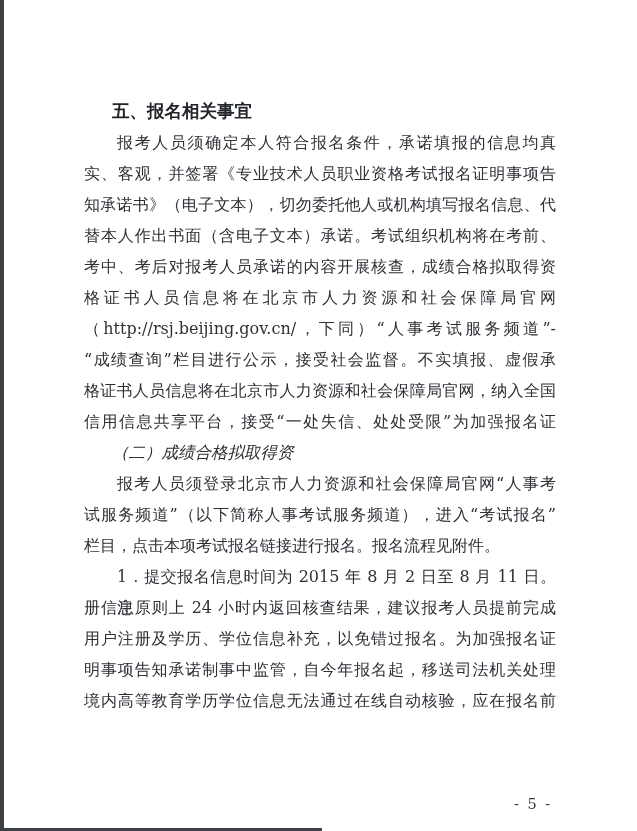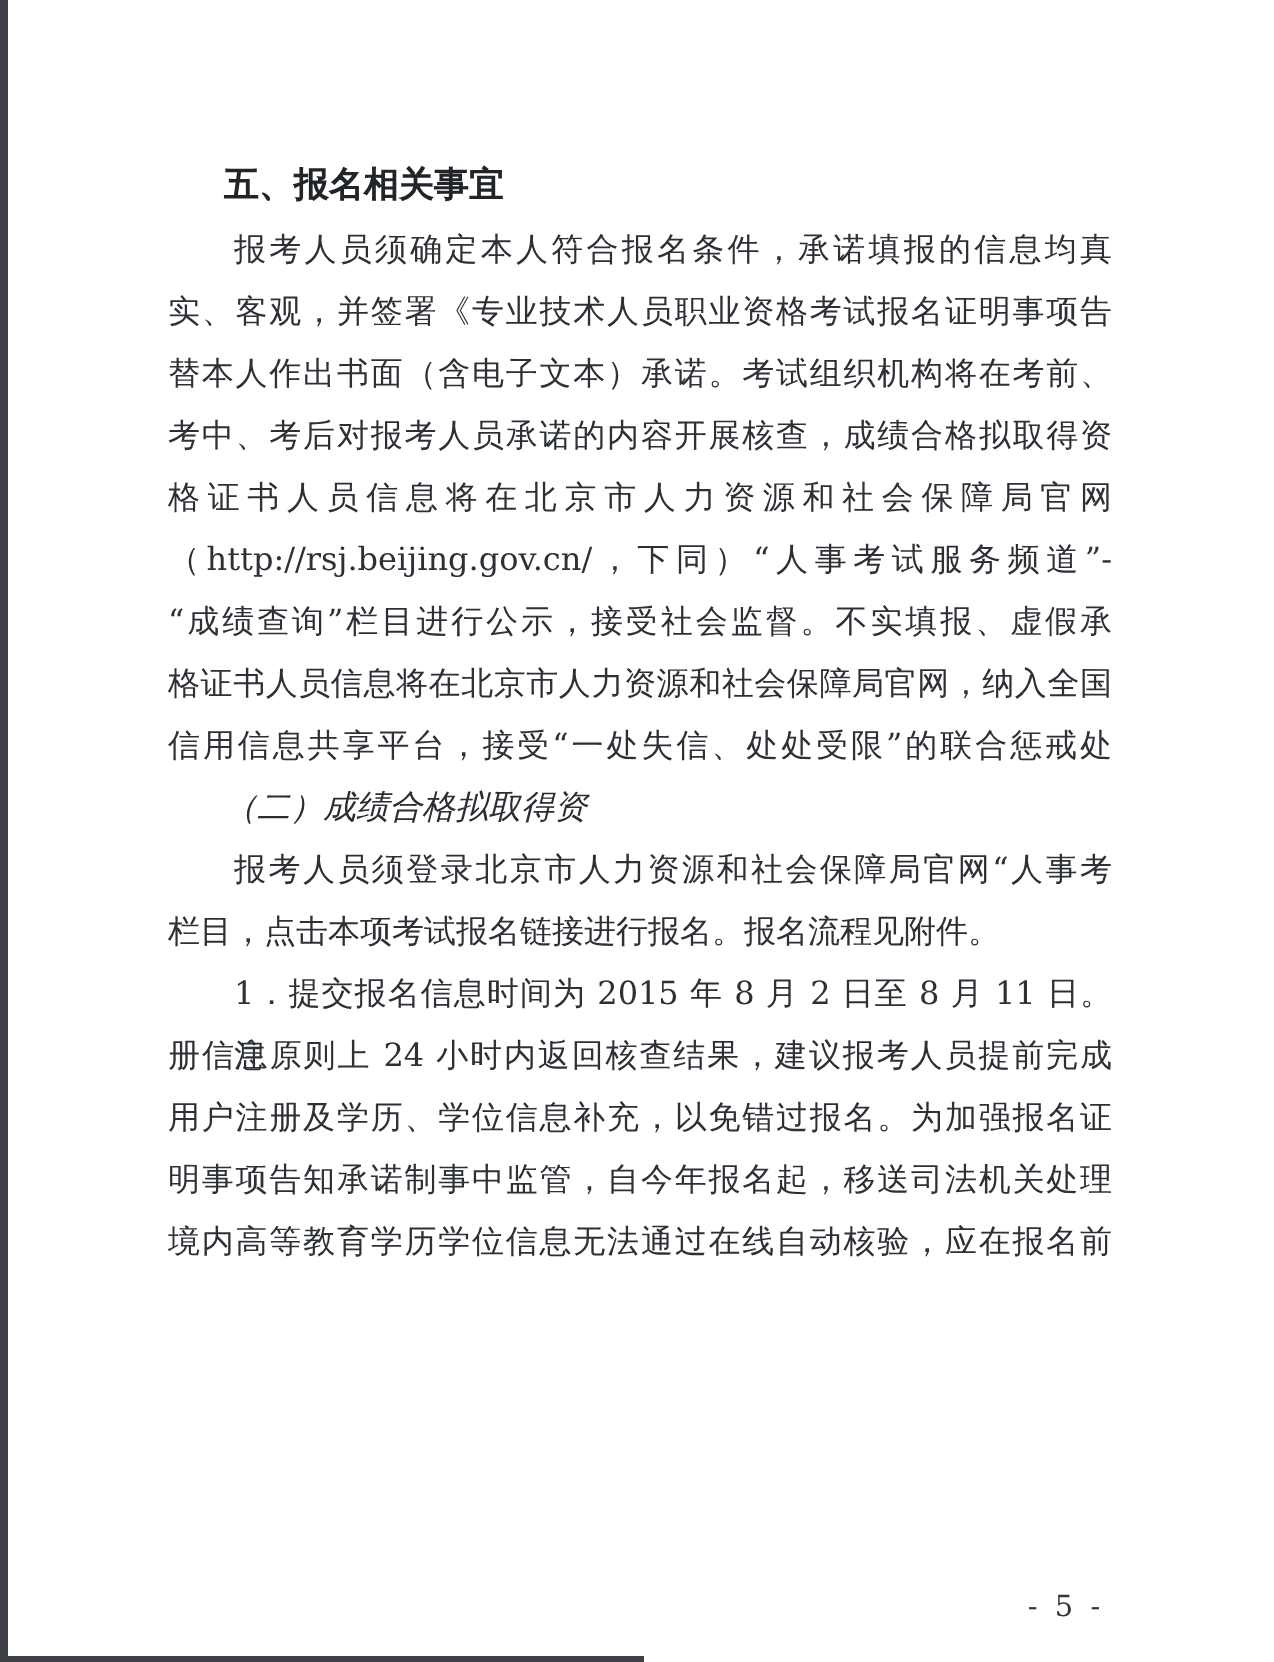--- a/index.html
+++ b/index.html
@@ -27,21 +27,21 @@
     position: absolute;
     left: 4px;
     bottom: 0;
     width: 318px;
     height: 3px;
     background: #3d4145;
   }
   .content {
     position: absolute;
     left: 84px;
-    top: 78px;
+    top: 96px;
     width: 472px;
   }
   .doc-heading {
     margin: 0;
     font-family: "DejaVu Sans", "Liberation Sans", sans-serif;
     font-weight: bold;
     font-size: 17.5px;
     line-height: 31px;
     height: 31px;
     padding-left: 28px;
@@ -87,29 +87,31 @@
 
 <div class="page">
   <div class="scan-edge-left"></div>
   <div class="scan-edge-bottom"></div>
 
   <div class="content">
     <h1 class="doc-heading">五、报名相关事宜</h1>
     <div id="sections">
         <div class="line fill first">报考人员须确定本人符合报名条件，承诺填报的信息均真</div>
         <div class="line fill">实、客观，并签署《专业技术人员职业资格考试报名证明事项告</div>
+        <div class="line fill">知承诺书》（电子文本），切勿委托他人或机构填写报名信息、代</div>
         <div class="line fill">替本人作出书面（含电子文本）承诺。考试组织机构将在考前、</div>
         <div class="line fill">考中、考后对报考人员承诺的内容开展核查，成绩合格拟取得资</div>
         <div class="line fill">格证书人员信息将在北京市人力资源和社会保障局官网</div>
         <div class="line fill">（http://rsj.beijing.gov.cn/，下同）“人事考试服务频道”-</div>
         <div class="line fill">“成绩查询”栏目进行公示，接受社会监督。不实填报、虚假承</div>
         <div class="line fill">格证书人员信息将在北京市人力资源和社会保障局官网，纳入全国</div>
-        <div class="line fill">信用信息共享平台，接受“一处失信、处处受限”的联合惩戒处</div>
+        <div class="line fill">信用信息共享平台，接受“一处失信、处处受限”为加强报名证</div>
         <div class="sub-heading">（二）成绩合格拟取得资</div>
         <div class="line fill first">报考人员须登录北京市人力资源和社会保障局官网“人事考</div>
+        <div class="line fill">试服务频道”（以下简称人事考试服务频道），进入“考试报名”</div>
         <div class="line">栏目，点击本项考试报名链接进行报名。报名流程见附件。</div>
         <div class="line fill first">1．提交报名信息时间为 2015 年 8 月 2 日至 8 月 11 日。注</div>
         <div class="line fill">册信息原则上 24 小时内返回核查结果，建议报考人员提前完成</div>
         <div class="line fill">用户注册及学历、学位信息补充，以免错过报名。为加强报名证</div>
         <div class="line fill">明事项告知承诺制事中监管，自今年报名起，移送司法机关处理</div>
         <div class="line fill">境内高等教育学历学位信息无法通过在线自动核验，应在报名前</div>
       </div>
   </div>
 
   <div class="page-number">- 5 -</div>

